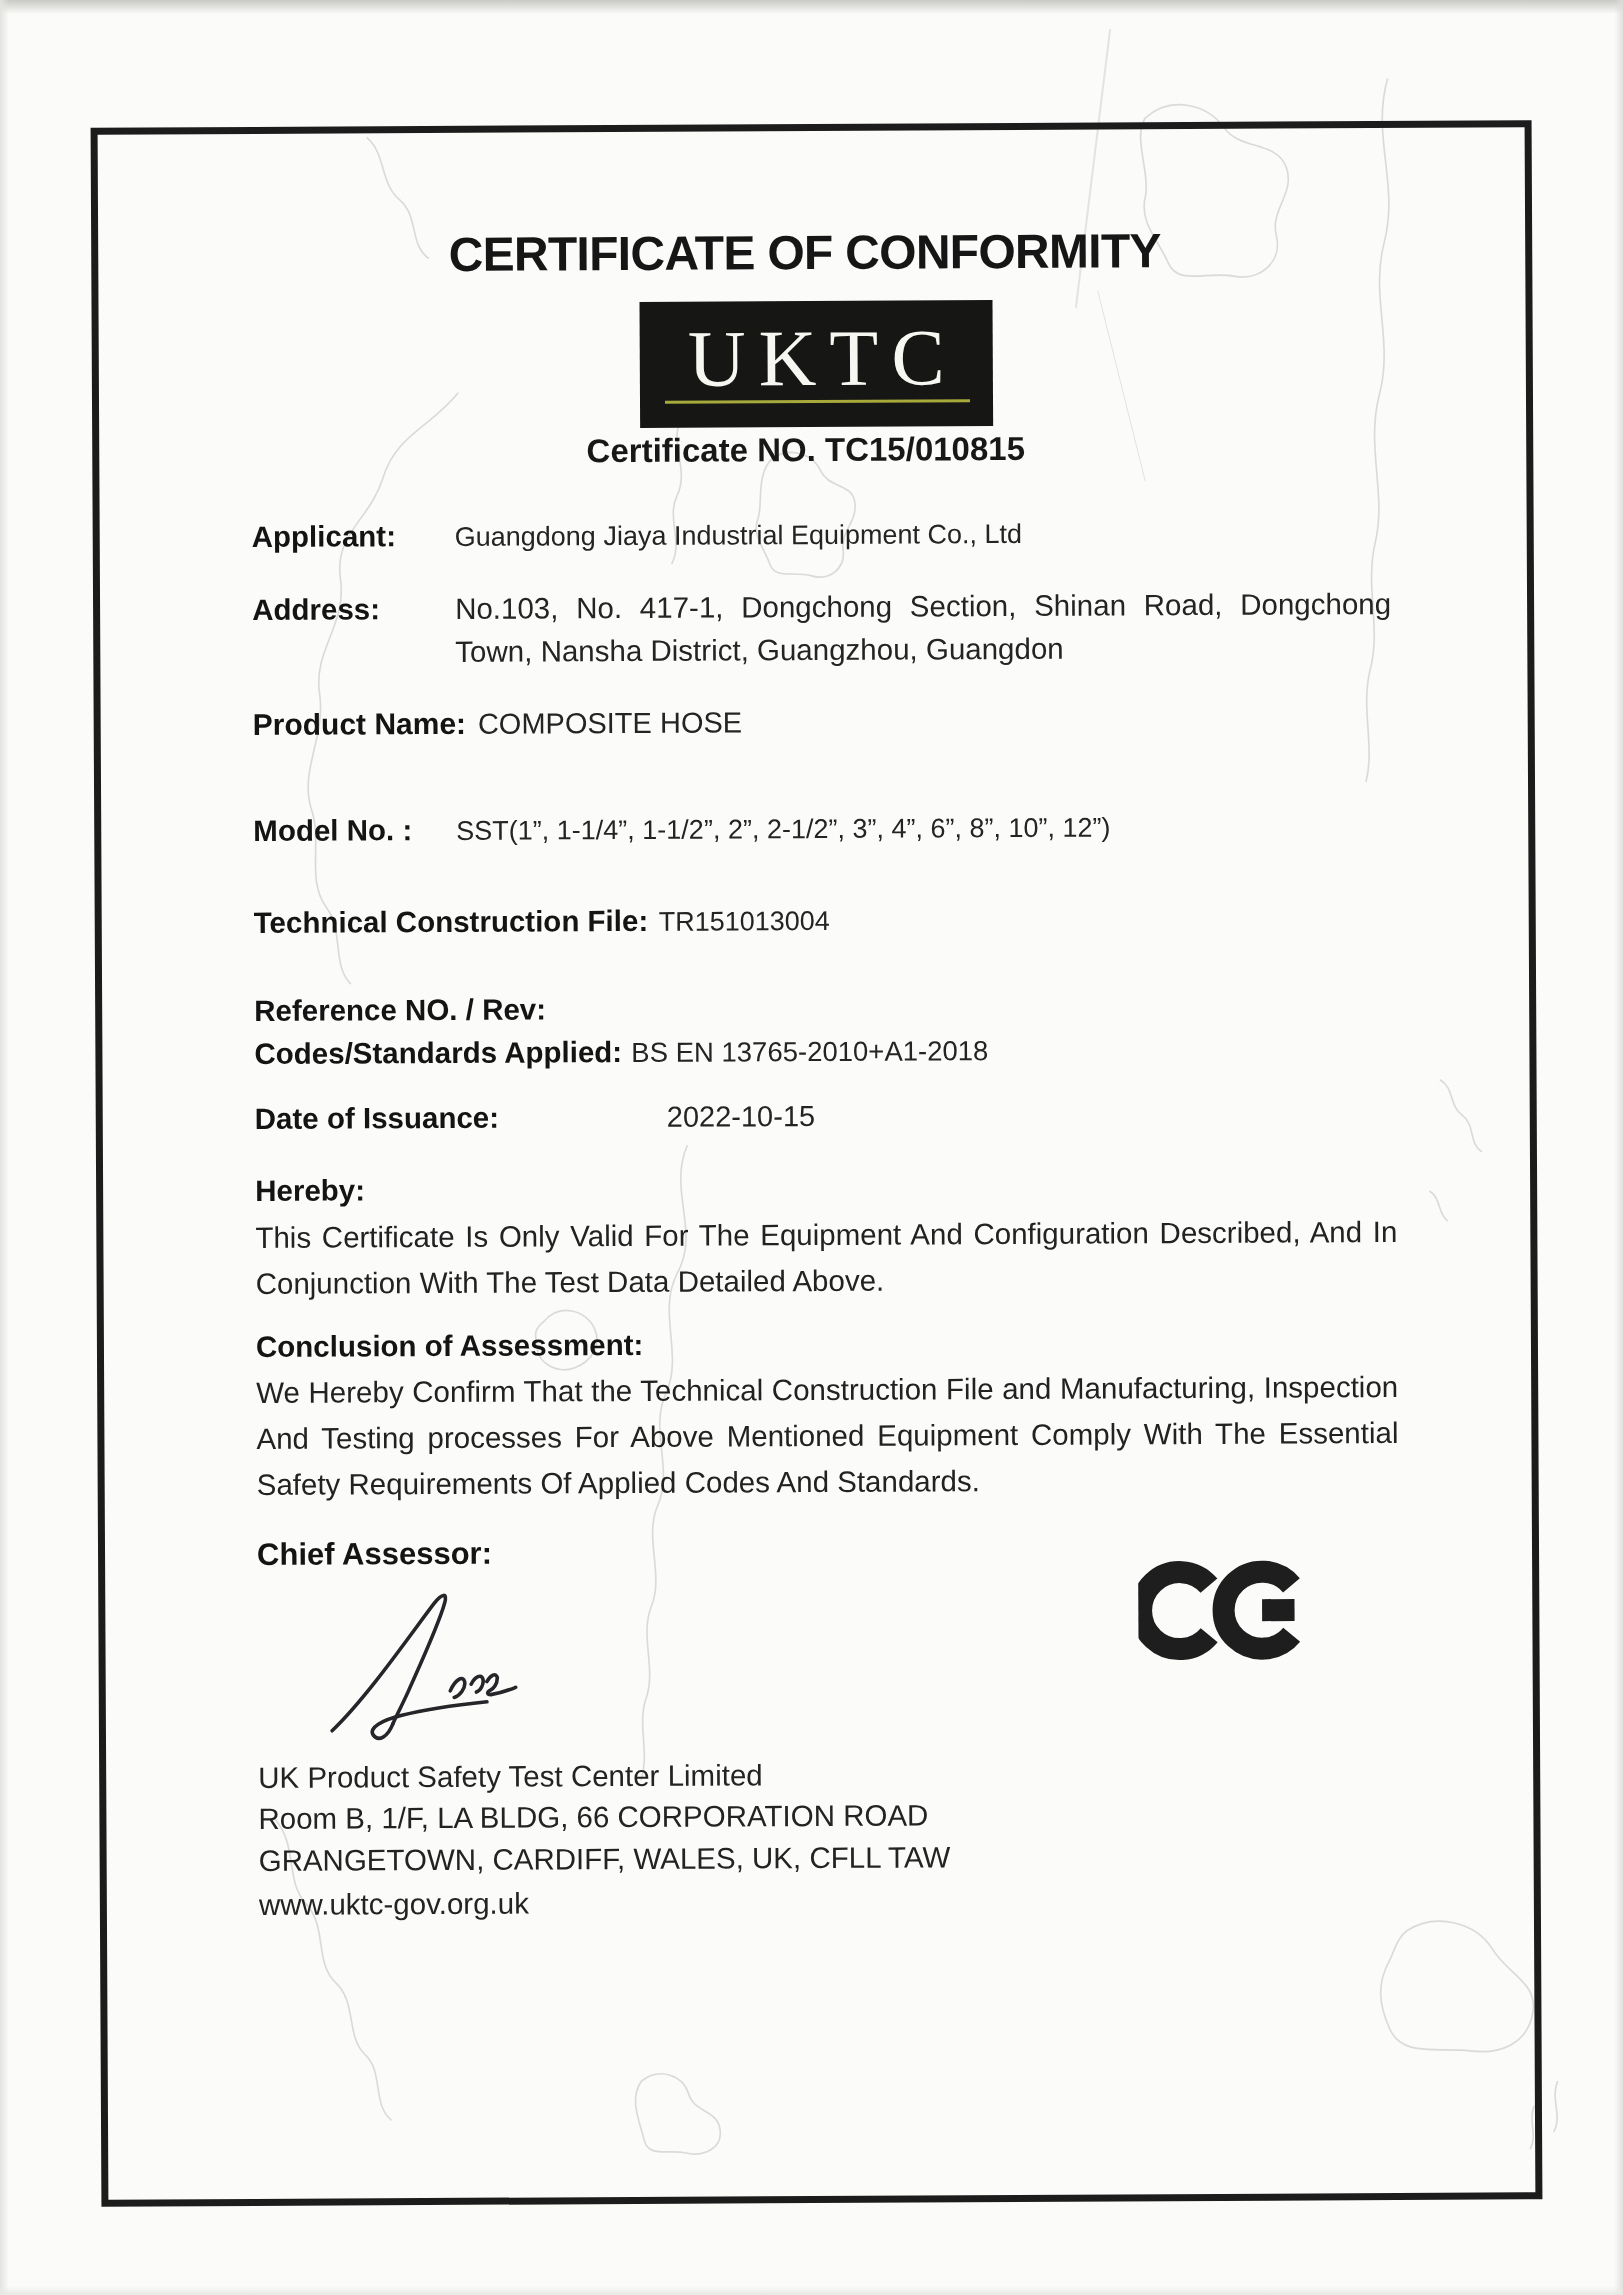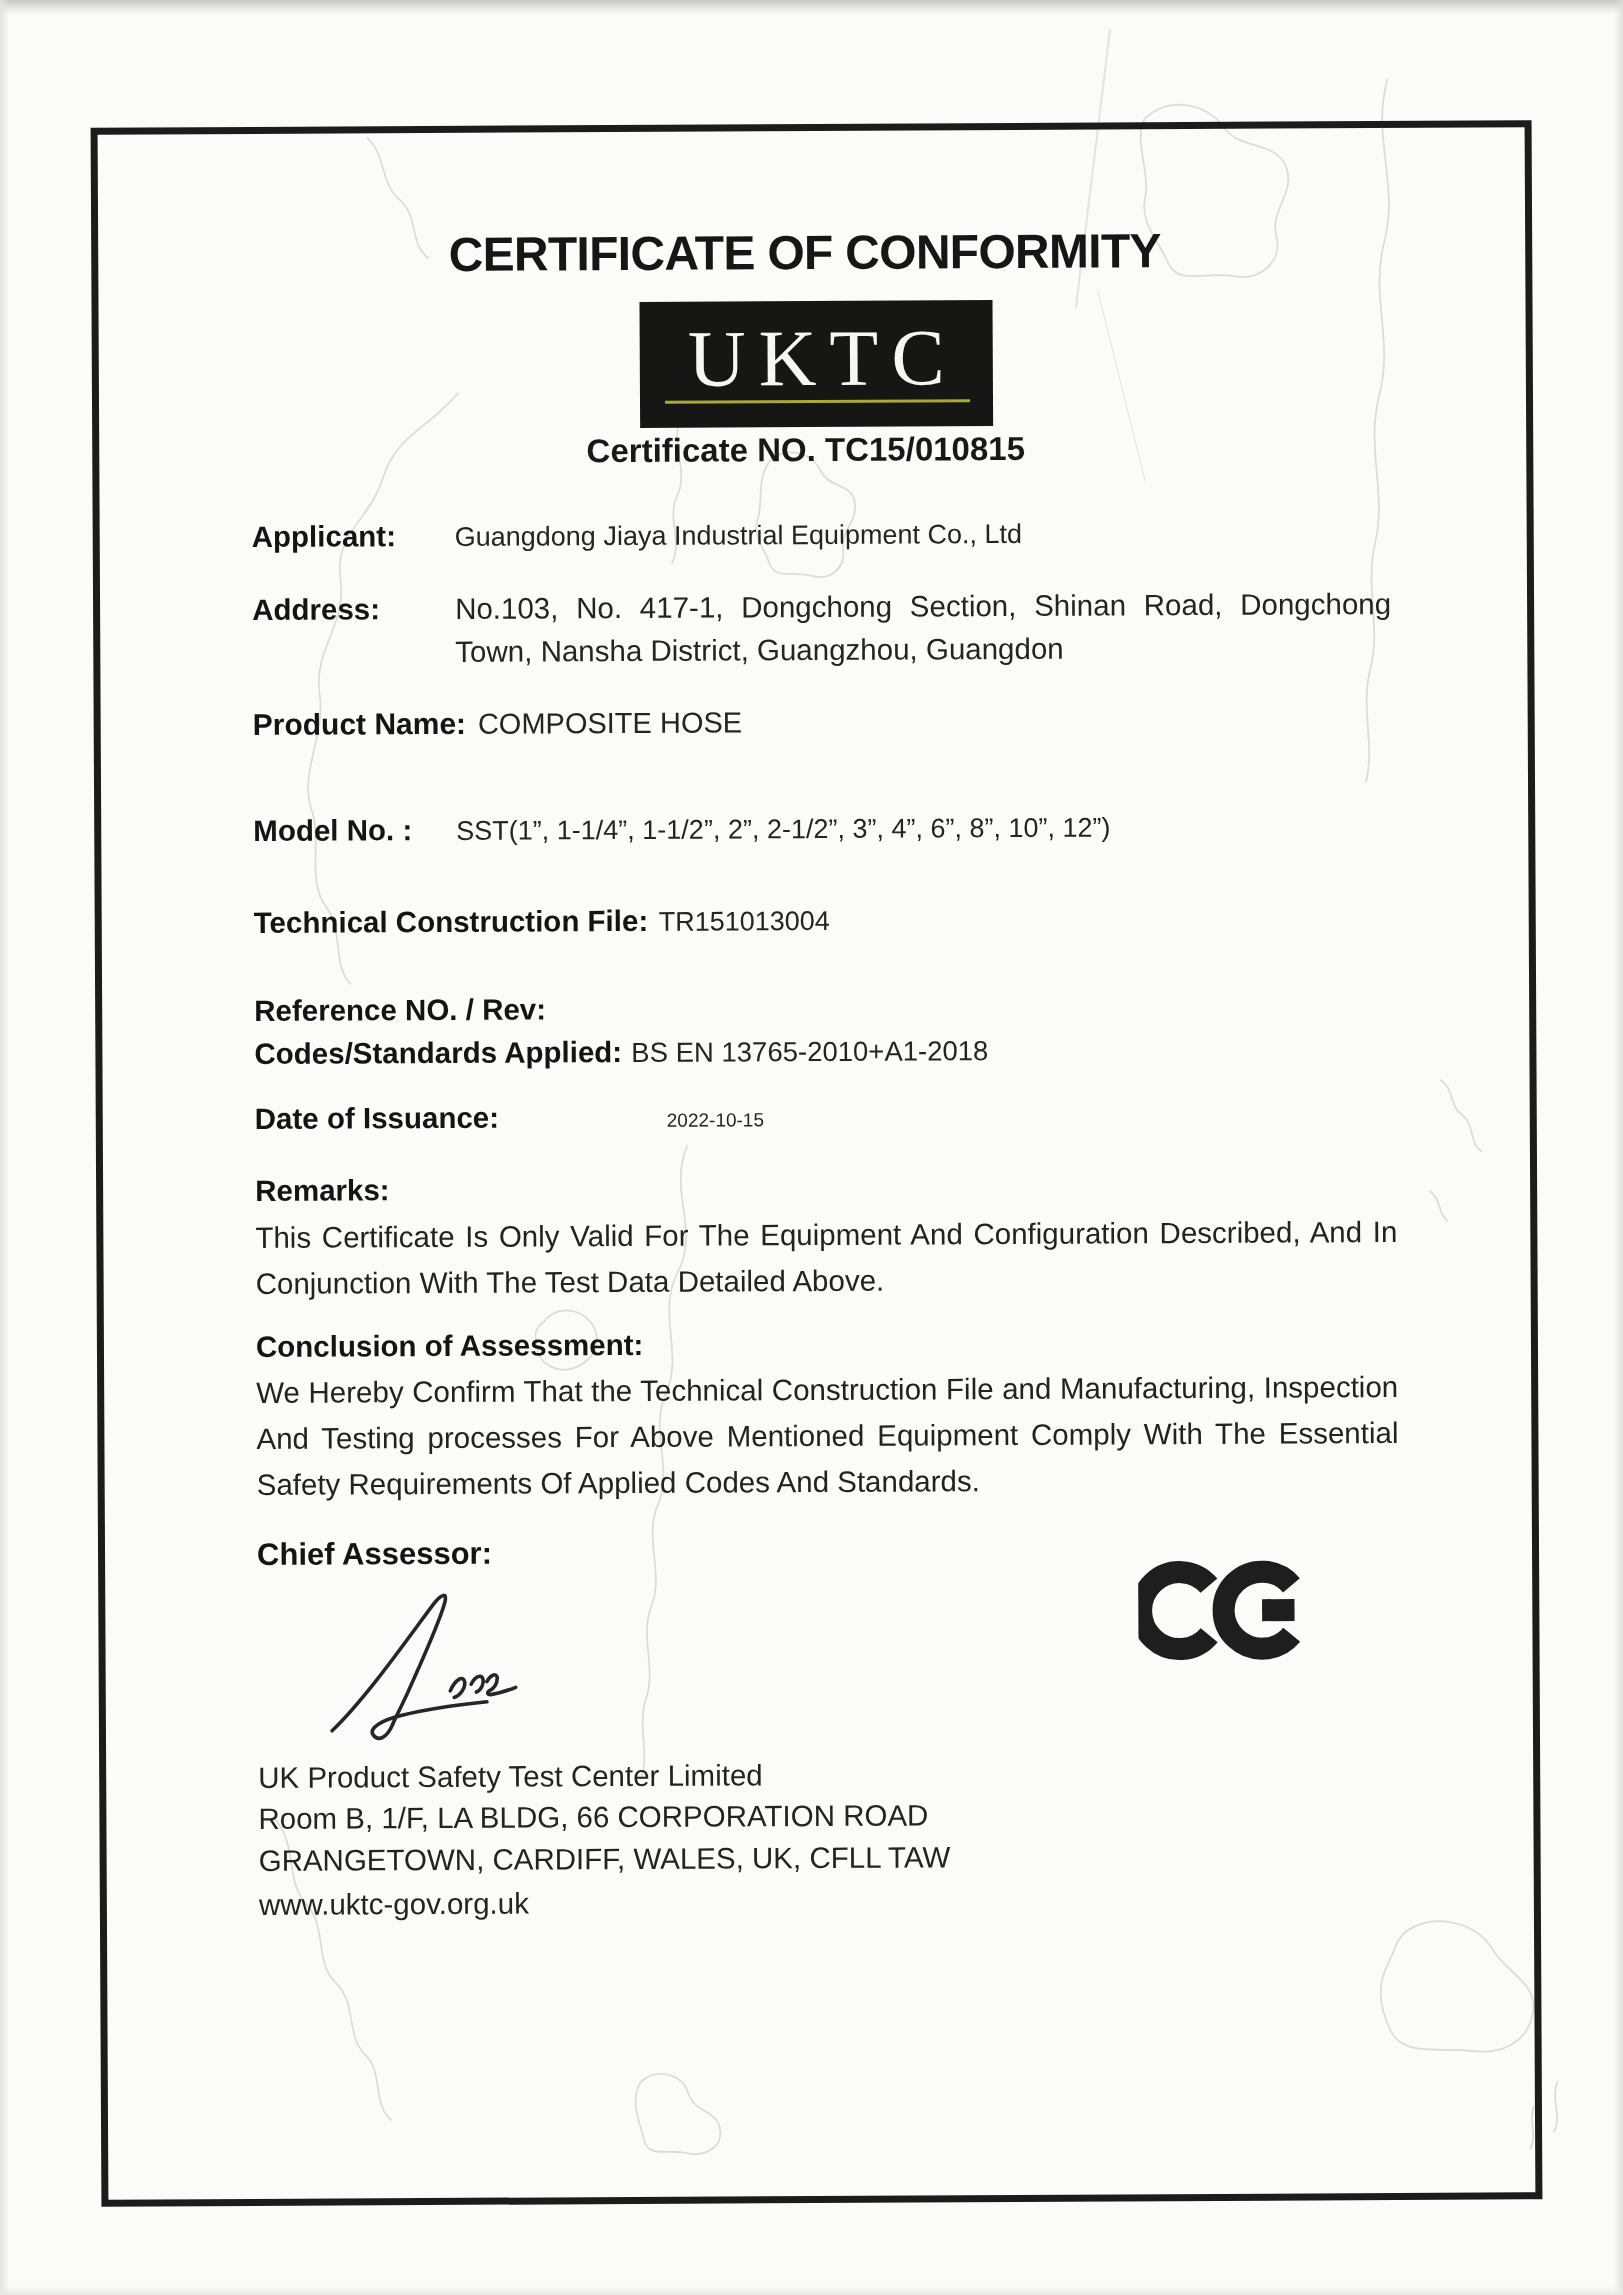--- a/index.html
+++ b/index.html
@@ -62,21 +62,21 @@
   .row-address{top:454px;}   .row-address .lbl{width:203px;}
   .address-val{width:936px;font-size:29.5px;line-height:43px;text-align:justify;}
   .row-product{top:574px;}   .row-product .lbl{font-size:30px;margin-right:11.8px;}
   .product-val{font-size:29px;}
   .row-model{top:680px;}    .row-model .lbl{width:203px;}
   .row-tcf{top:772px;}      .row-tcf .lbl{margin-right:10.5px;}
   .row-reference{top:860px;}
   .row-codes{top:903px;}    .row-codes .lbl{margin-right:9.2px;}
   .codes-val{font-size:27.5px;}
   .row-date{top:968px;}     .row-date .lbl{width:412px;}
-  .date-val{font-size:19px;}
+  .date-val{font-size:29px;}
   
   .sec-head{left:152px;font-size:29.5px;font-weight:700;color:#141414;}
   .remarks-head{top:1040px;}
   .para{left:152px;width:1142px;font-size:29.5px;line-height:46px;
     text-align:justify;color:#222;}
   .remarks-para{top:1081px;}
   .conclusion-head{top:1196px;}
   .conclusion-para{top:1236px;}
   .chief-head{top:1403px;font-size:31px;}
   
@@ -159,21 +159,21 @@
   <div class="abs row row-codes">
     <span class="lbl">Codes/Standards Applied:</span>
     <span class="val codes-val">BS EN 13765-2010+A1-2018</span>
   </div>
 
   <div class="abs row row-date">
     <span class="lbl">Date of Issuance:</span>
     <span class="val date-val">2022-10-15</span>
   </div>
 
-  <div class="abs sec-head remarks-head">Remarks:</div>
+  <div class="abs sec-head remarks-head">Hereby:</div>
   <div class="abs para remarks-para">This Certificate Is Only Valid For The Equipment And Configuration Described, And In Conjunction With The Test Data Detailed Above.</div>
 
   <div class="abs sec-head conclusion-head">Conclusion of Assessment:</div>
   <div class="abs para conclusion-para">We Hereby Confirm That the Technical Construction File and Manufacturing, Inspection And Testing processes For Above Mentioned Equipment Comply With The Essential Safety Requirements Of Applied Codes And Standards.</div>
 
   <div class="abs sec-head chief-head">Chief Assessor:</div>
 
   <svg class="abs signature" viewBox="0 0 340 240">
     <path d="M 15,222 C 70,170 138,72 172,28 C 184,13 193,11 188,28 C 179,60 150,122 132,162 C 120,188 112,202 108,212"></path>
     <path d="M 108,212 C 100,232 86,240 78,229 C 70,218 92,206 122,199 C 162,189 212,183 252,179"></path>

